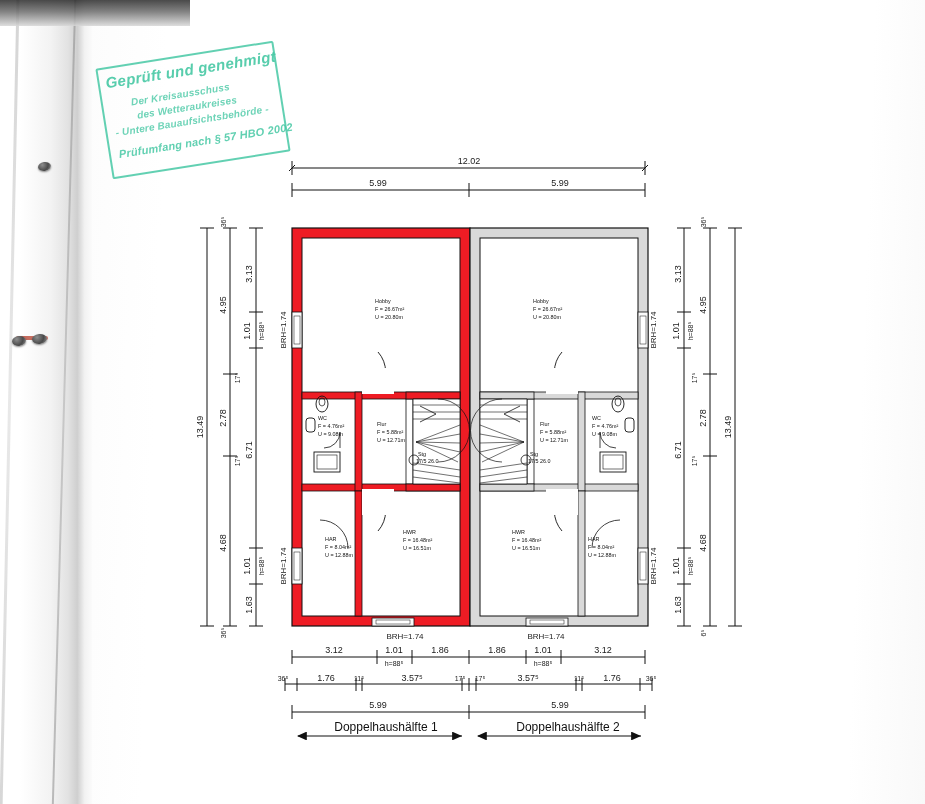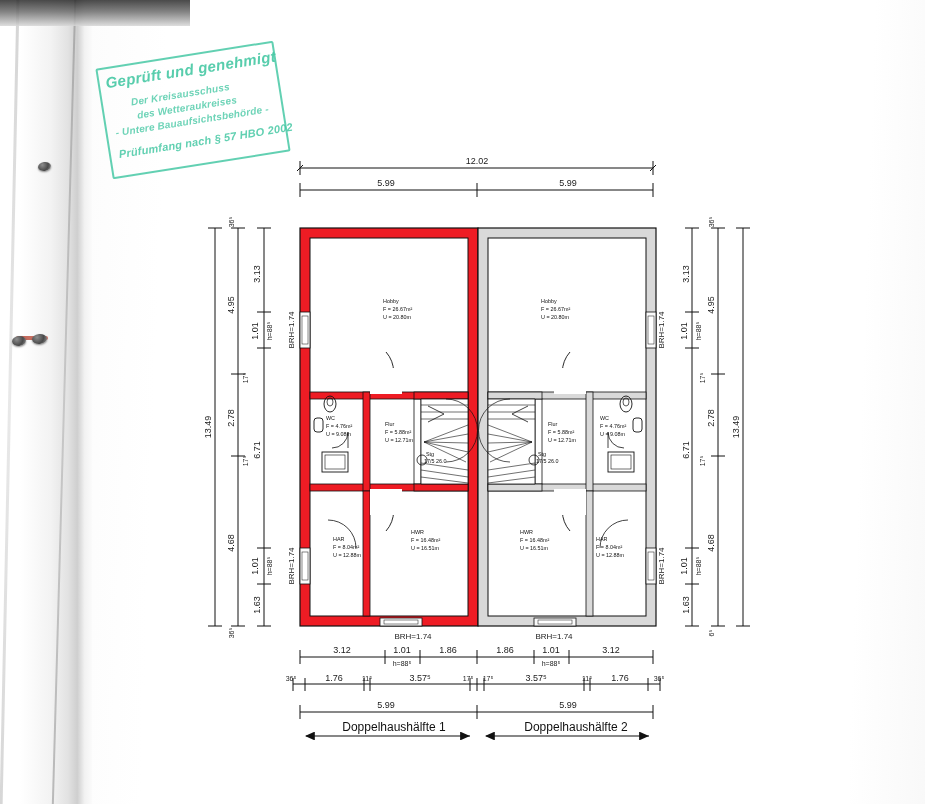--- a/index.html
+++ b/index.html
@@ -71,21 +71,21 @@
   .stamp-line{
     position:absolute;font-size:10px;font-weight:bold;font-style:italic;
     white-space:nowrap;opacity:.78;letter-spacing:.2px;
   }
   #stamp-l1{left:30px;top:33px;}
   #stamp-l2{left:34px;top:47px;}
   #stamp-l3{left:10px;top:61px;}
   #stamp-l4{left:10px;top:82px;font-size:11px;opacity:.85;}
 
   
-  #drawing{position:absolute;left:0;top:0;width:849px;height:804px;margin-left:8px;}
+  #drawing{position:absolute;left:0;top:0;width:849px;height:804px;}
   svg{position:absolute;left:0;top:0;}
   .dimtxt{font-family:"Liberation Sans",sans-serif;font-size:9px;fill:#1b1b1b;}
   .dimtxt-s{font-family:"Liberation Sans",sans-serif;font-size:7px;fill:#1b1b1b;}
   .roomtxt{font-family:"Liberation Sans",sans-serif;font-size:5.4px;fill:#111;}
   .brh{font-family:"Liberation Sans",sans-serif;font-size:8px;fill:#1b1b1b;}
   .half-label{font-family:"Liberation Sans",sans-serif;font-size:12px;fill:#111;}
 </style>
 </head>
 <body>
 

